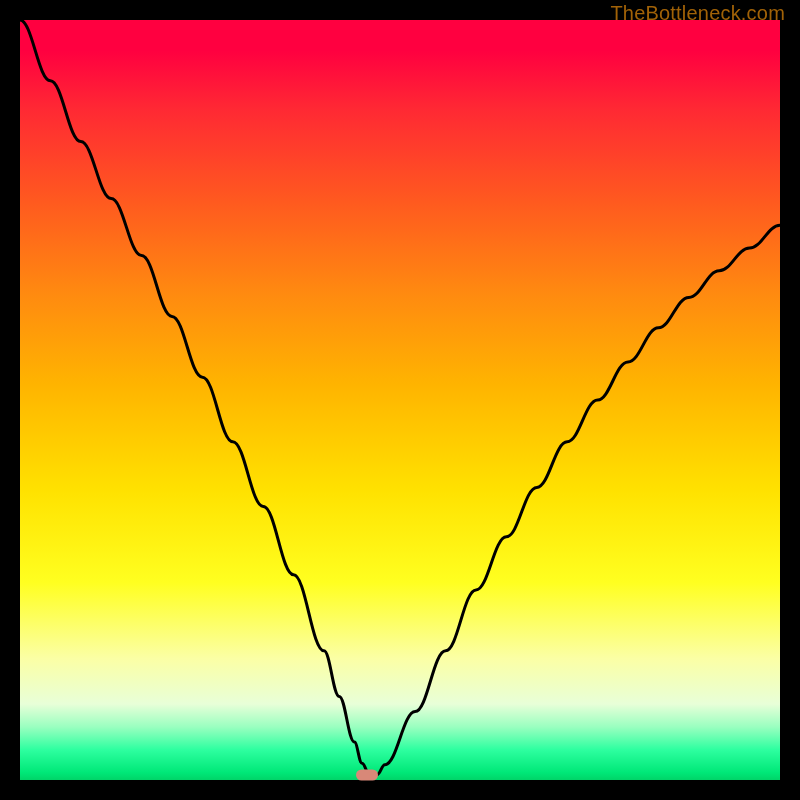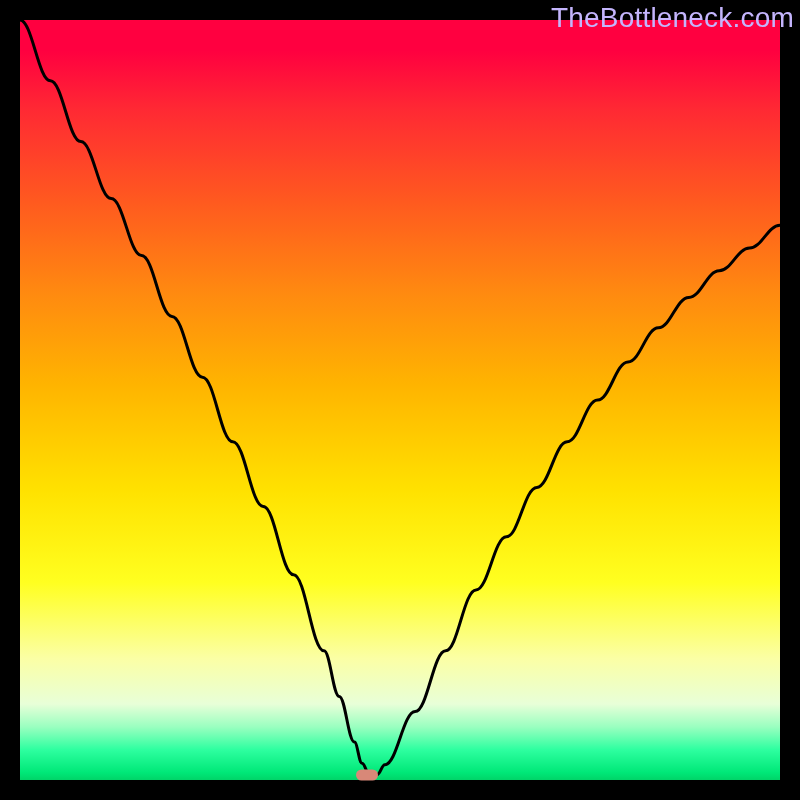--- a/index.html
+++ b/index.html
@@ -51,23 +51,23 @@
     position: absolute;
     width: 22px;
     height: 11px;
     border-radius: 6px;
     background: #d88878;
     transform: translate(-50%, -50%);
   }
   .watermark {
     position: absolute;
     top: 2px;
-    right: 6px;
-    color: #c4b5fd;
-    font-size: 28px;
+    right: 15px;
+    color: #a16207;
+    font-size: 20px;
     letter-spacing: 0.2px;
     font-weight: 500;
   }
 </style>
 </head>
 <body>
 
 <div class="frame">
   <div class="plot">
     <svg class="curve" viewBox="0 0 760 760" preserveAspectRatio="none">

